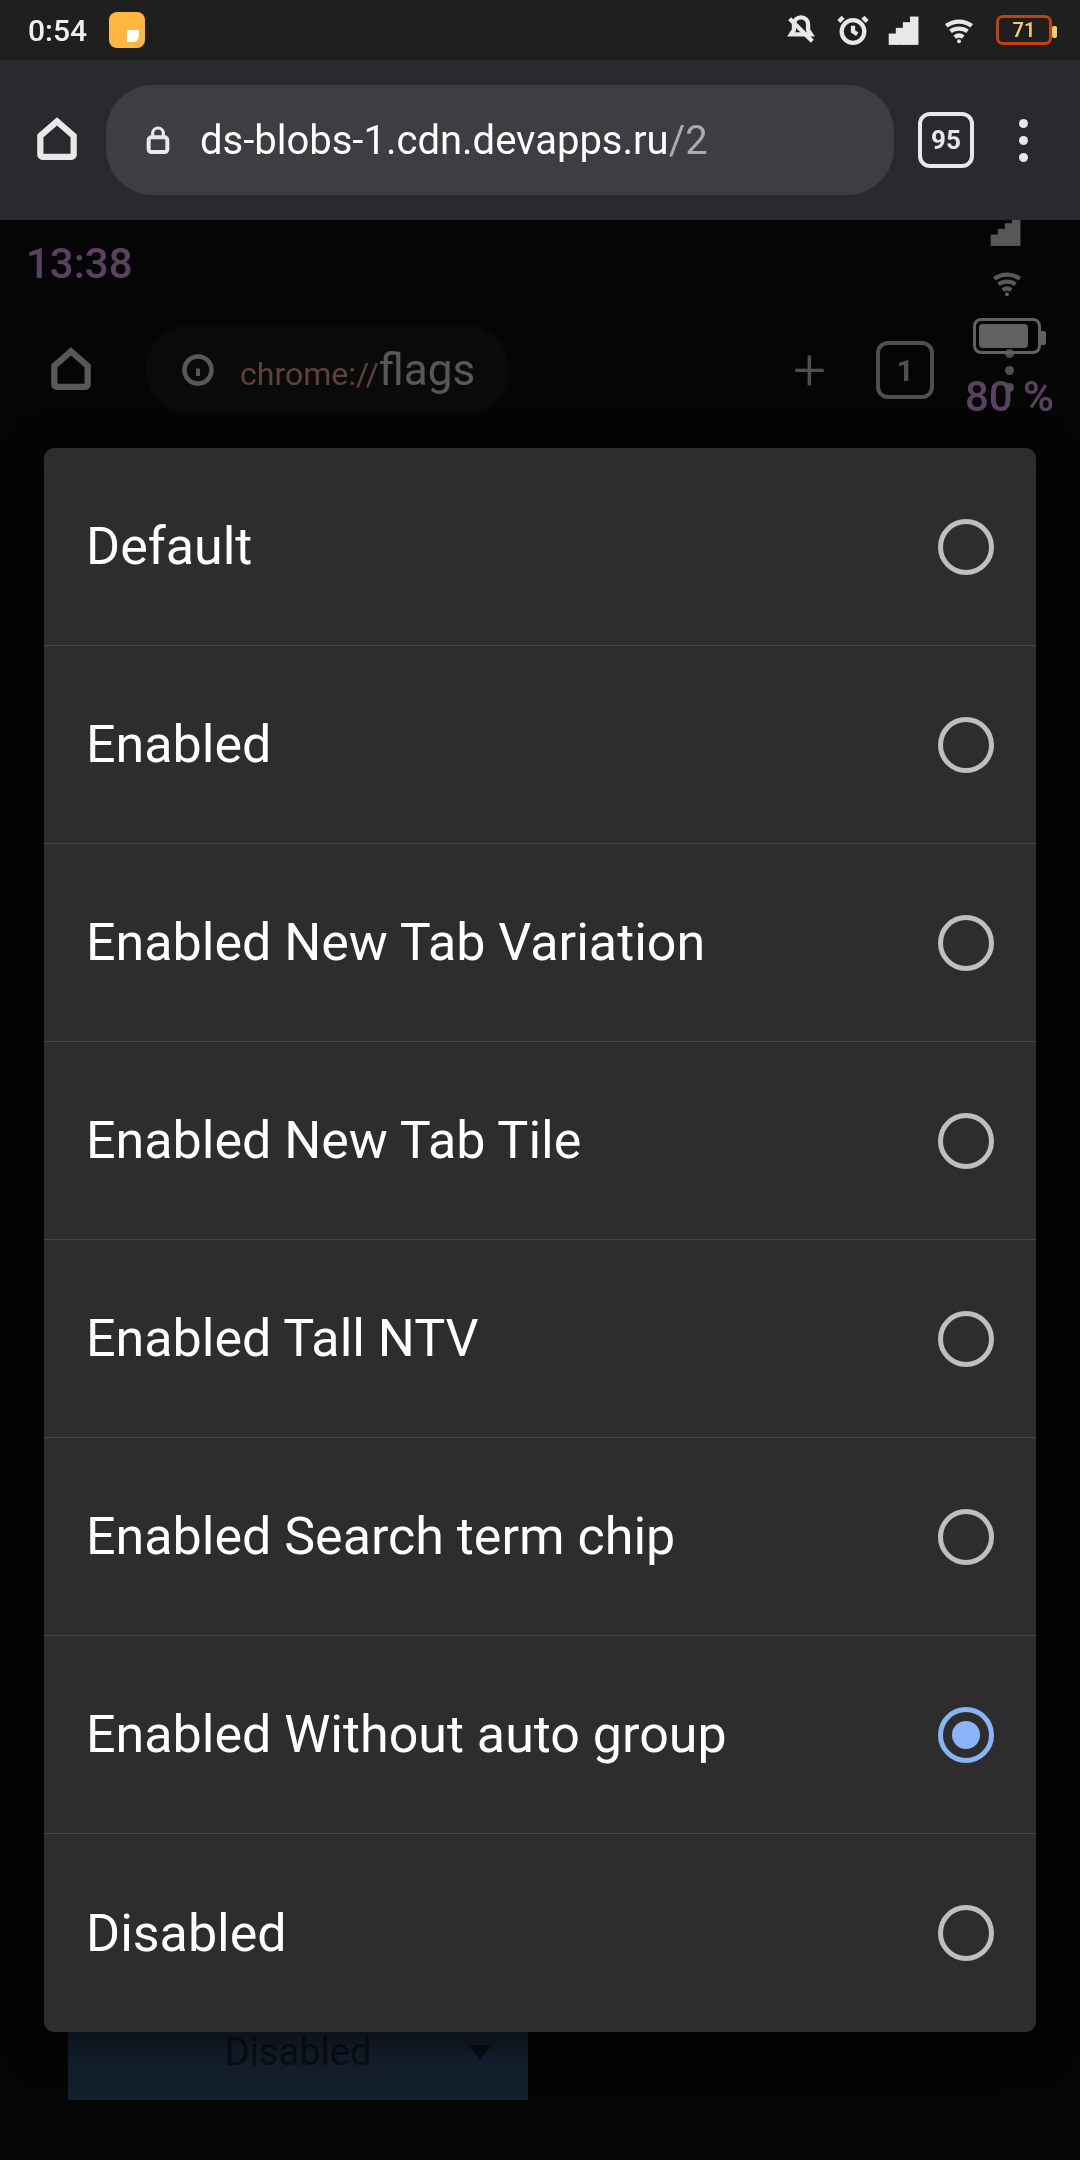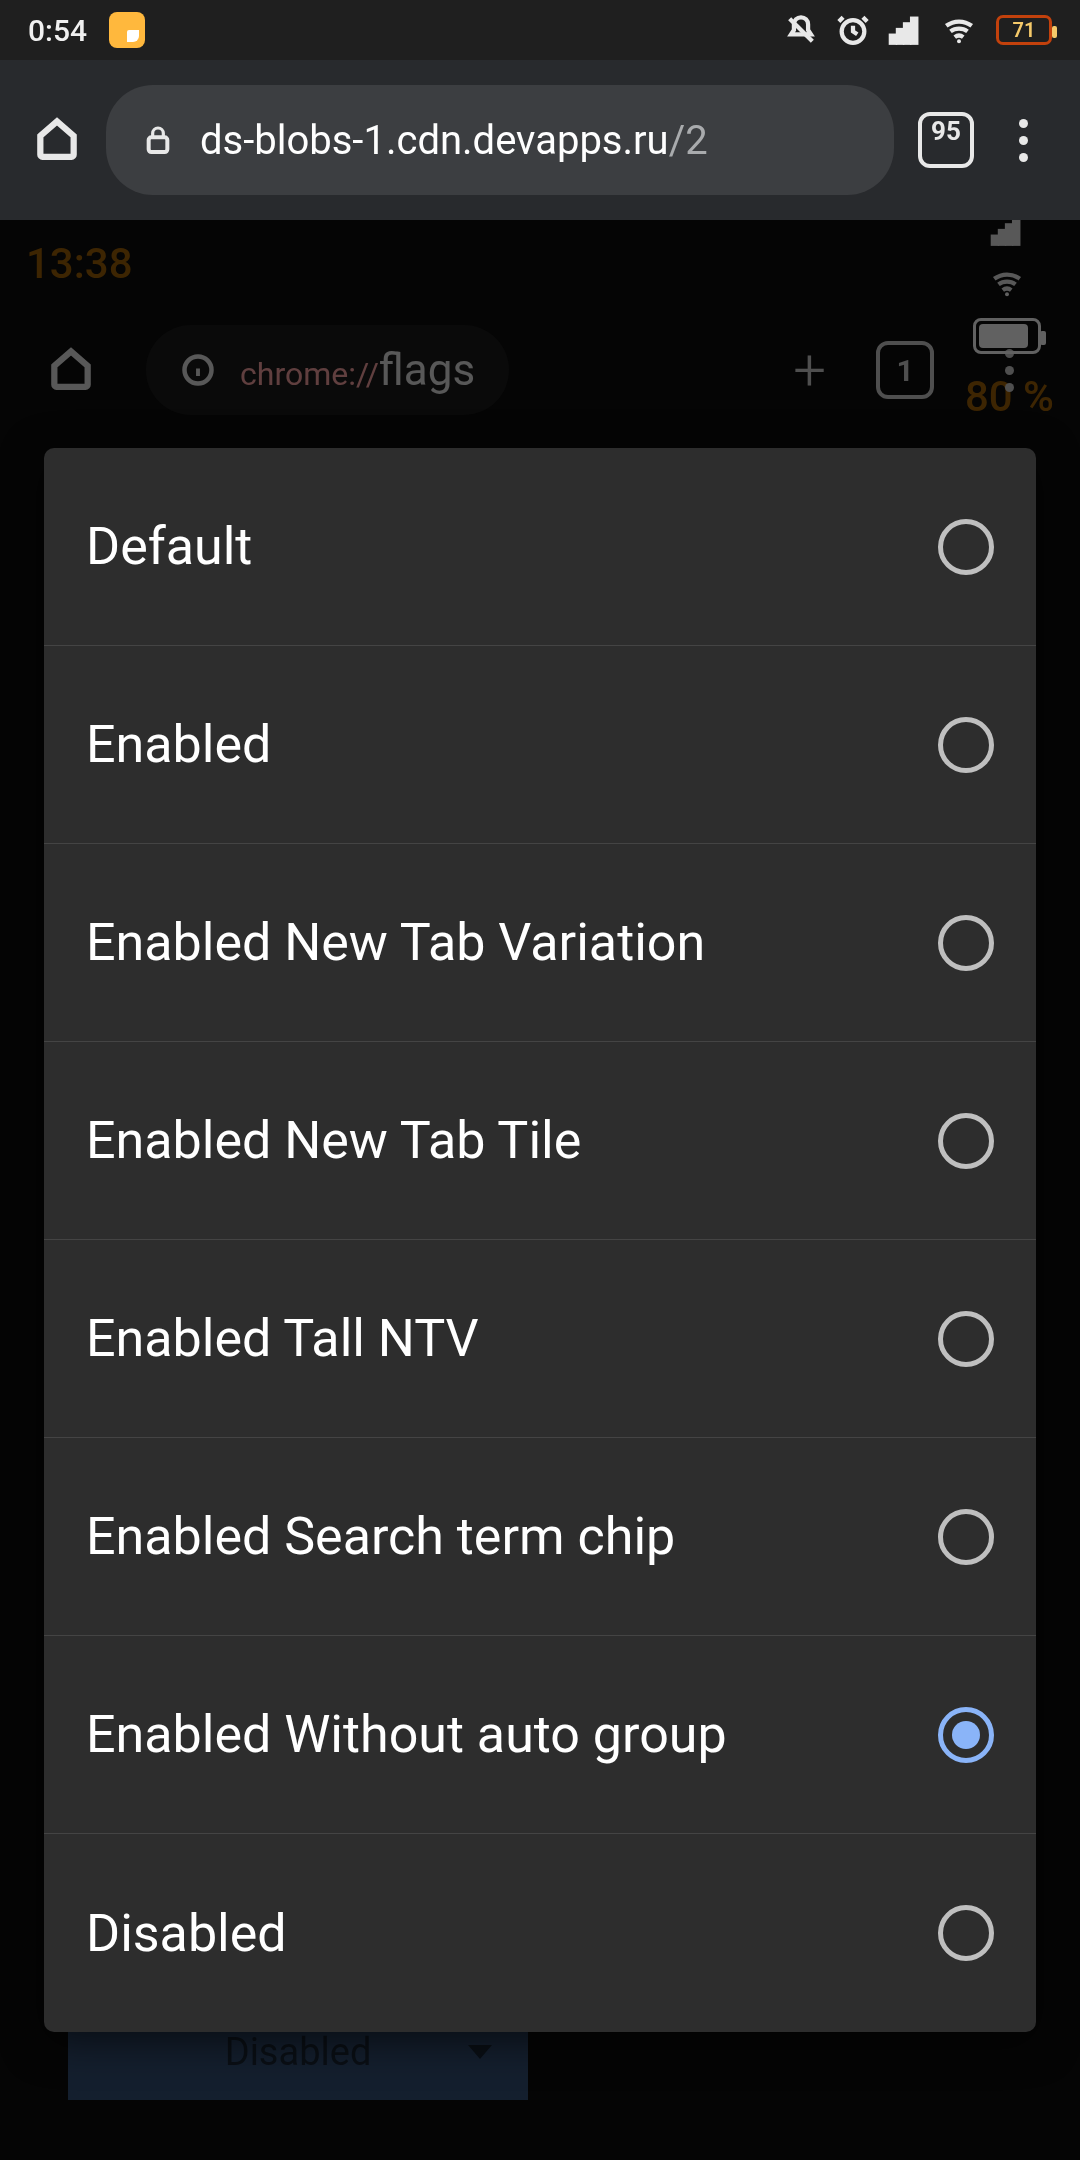--- a/index.html
+++ b/index.html
@@ -62,42 +62,42 @@
     align-items: center;
     padding: 0 36px;
     gap: 26px;
     overflow: hidden;
     min-width: 0;
   }
   .omnibox .url { font-size: 40px; color: #fefefe; white-space: nowrap; }
   .omnibox .url .dim { color: #a9abad; }
   .tabcount-box {
     width: 56px; height: 56px; border: 4px solid #e8e8e8; border-radius: 12px;
-    display:flex; align-items:flex-start; justify-content:center;
+    display:flex; align-items:center; justify-content:center;
     font-size: 26px; font-weight: 700; color:#e8e8e8;
   }
   .kebab {
     width: 50px; display:flex; flex-direction:column; align-items:center; gap:8px;
   }
   .kebab span { width:9px; height:9px; background:#e8e8e8; border-radius:50%; }
 
   
   .inner-page {
     position: relative;
     height: calc(2160px - 60px - 160px);
     background: #0e0e0e;
     overflow: hidden;
   }
   .inner-status {
     height: 86px;
     display: flex;
     align-items: center;
     justify-content: space-between;
     padding: 0 26px;
-    color: #a16207;
+    color: #f0abfc;
     font-size: 42px;
     font-weight: 500;
   }
   .inner-status .right { display:flex; align-items:center; gap:18px; font-size:40px;flex-direction:column; }
   .inner-status .right .pct { font-size: 42px; margin-left:4px; }
   .battery-inner {
     width: 68px; height: 36px; border: 3px solid #fefefe; border-radius: 8px;
     position: relative;
   }
   .battery-inner::before { content:""; position:absolute; left:3px; top:3px; bottom:3px; width: 78%; background:#fefefe; border-radius:4px;}

